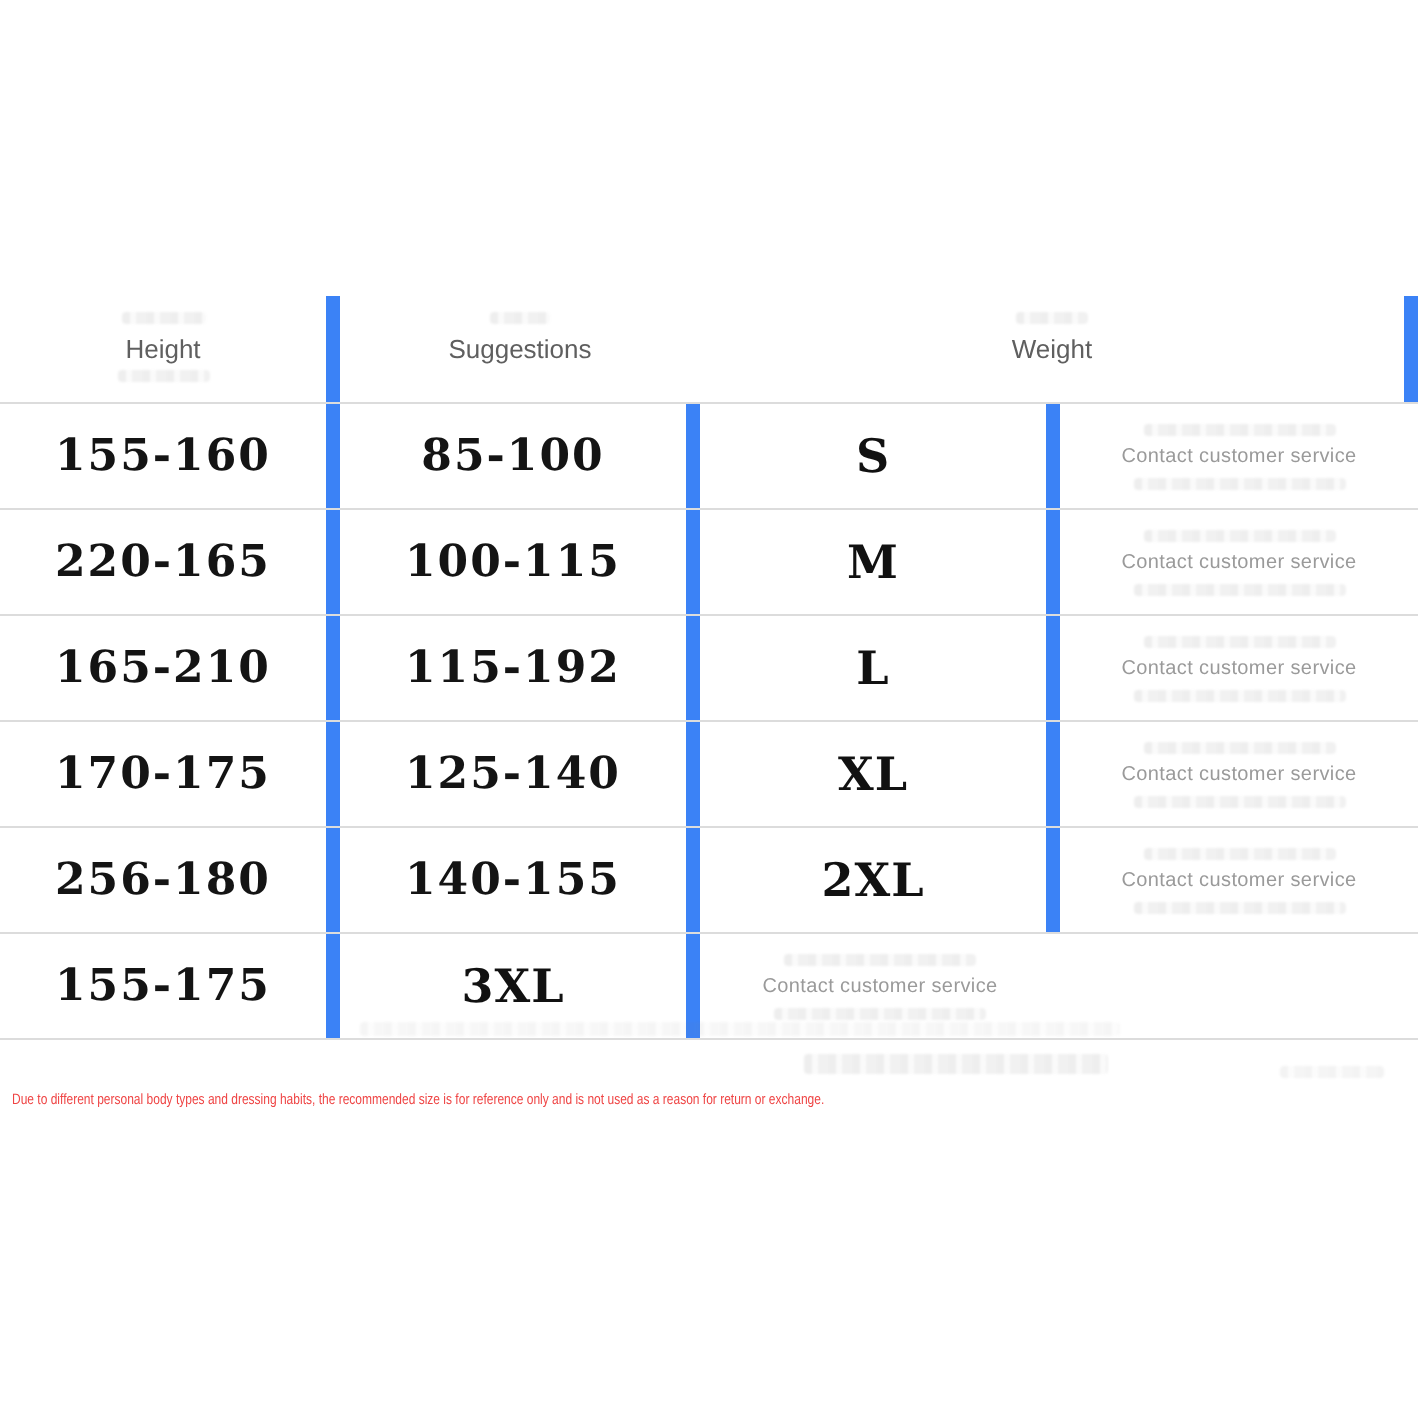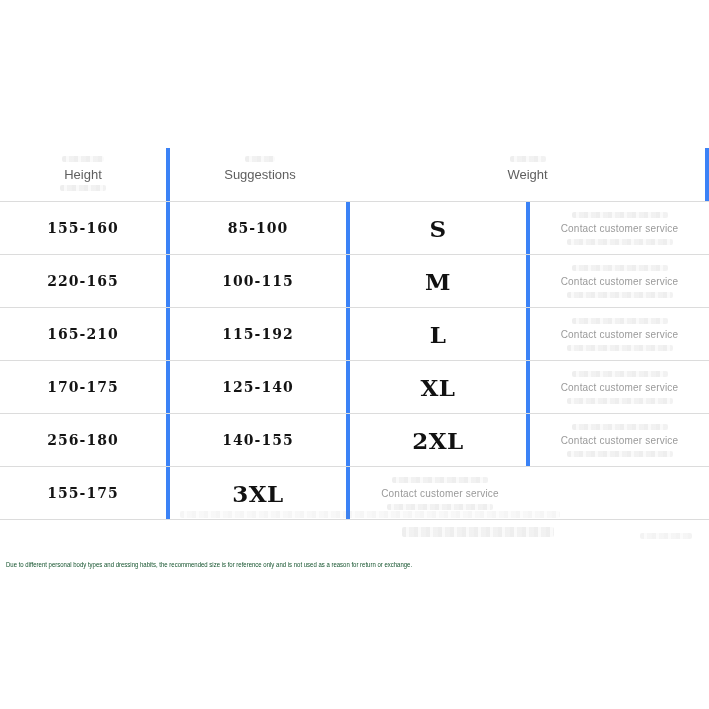--- a/index.html
+++ b/index.html
@@ -10,25 +10,25 @@
   .size-table { position:absolute; top:148px; left:0; width:709px; }
 
   .row { display:grid; box-sizing:border-box; border-bottom:1px solid #dcdcdc; }
   .header-row { grid-template-columns:170px 180px 359px; height:54px; }
   .body-row   { grid-template-columns:170px 180px 180px 179px; height:53px; }
 
   .cell {
     position:relative; display:flex; align-items:center; justify-content:center;
     box-sizing:border-box; overflow:hidden;
   }
-  .v1 { border-right:4px solid #3b82f6; }
+  .v1 { border-right:7px solid #3b82f6; }
 
   .header-cell { font-size:13px; color:#5f5f5f; }
   .num-cell {
-    font-family:"DejaVu Serif", serif; font-weight:bold; font-size:14px;
+    font-family:"DejaVu Serif", serif; font-weight:bold; font-size:22px;
     letter-spacing:1px; color:#141414;
   }
   .size-cell {
     font-family:"DejaVu Serif", serif; font-weight:bold; font-size:23px;
     color:#111111; letter-spacing:0.5px;
   }
   .contact-cell { font-size:10px; color:#9a9a9a; letter-spacing:0.2px; }
 
   
   .contact-cell::before, .contact-cell::after,
@@ -46,21 +46,21 @@
   .h-height::before { content:""; position:absolute; top:8px;    left:50%; transform:translateX(-50%); width:42px; height:6px; }
   .h-height::after  { content:""; position:absolute; bottom:10px; left:50%; transform:translateX(-50%); width:46px; height:6px; }
   .h-weight::before { content:""; position:absolute; top:8px;    left:50%; transform:translateX(-50%); width:36px; height:6px; }
   .h-sugg::before   { content:""; position:absolute; top:8px;    left:50%; transform:translateX(-50%); width:30px; height:6px; }
 
   .smudge { position:absolute; }
   .artifact-a { left:180px; top:511px; width:380px; height:7px; opacity:.55; }
   .artifact-b { left:402px; top:527px; width:152px; height:10px; }
   .artifact-c { left:640px; top:533px; width:52px;  height:6px; opacity:.7; }
 
-  .disclaimer { position:absolute; left:6px; top:553px; color:#14532d; white-space:nowrap; }
+  .disclaimer { position:absolute; left:6px; top:539px; color:#ef4444; white-space:nowrap; }
   .disclaimer-inner {
     display:inline-block; font-size:7.5px; letter-spacing:0;
     transform:scale(.8,1); transform-origin:0 50%;
   }
 </style>
 </head>
 <body>
 
 <div class="sheet">
 

